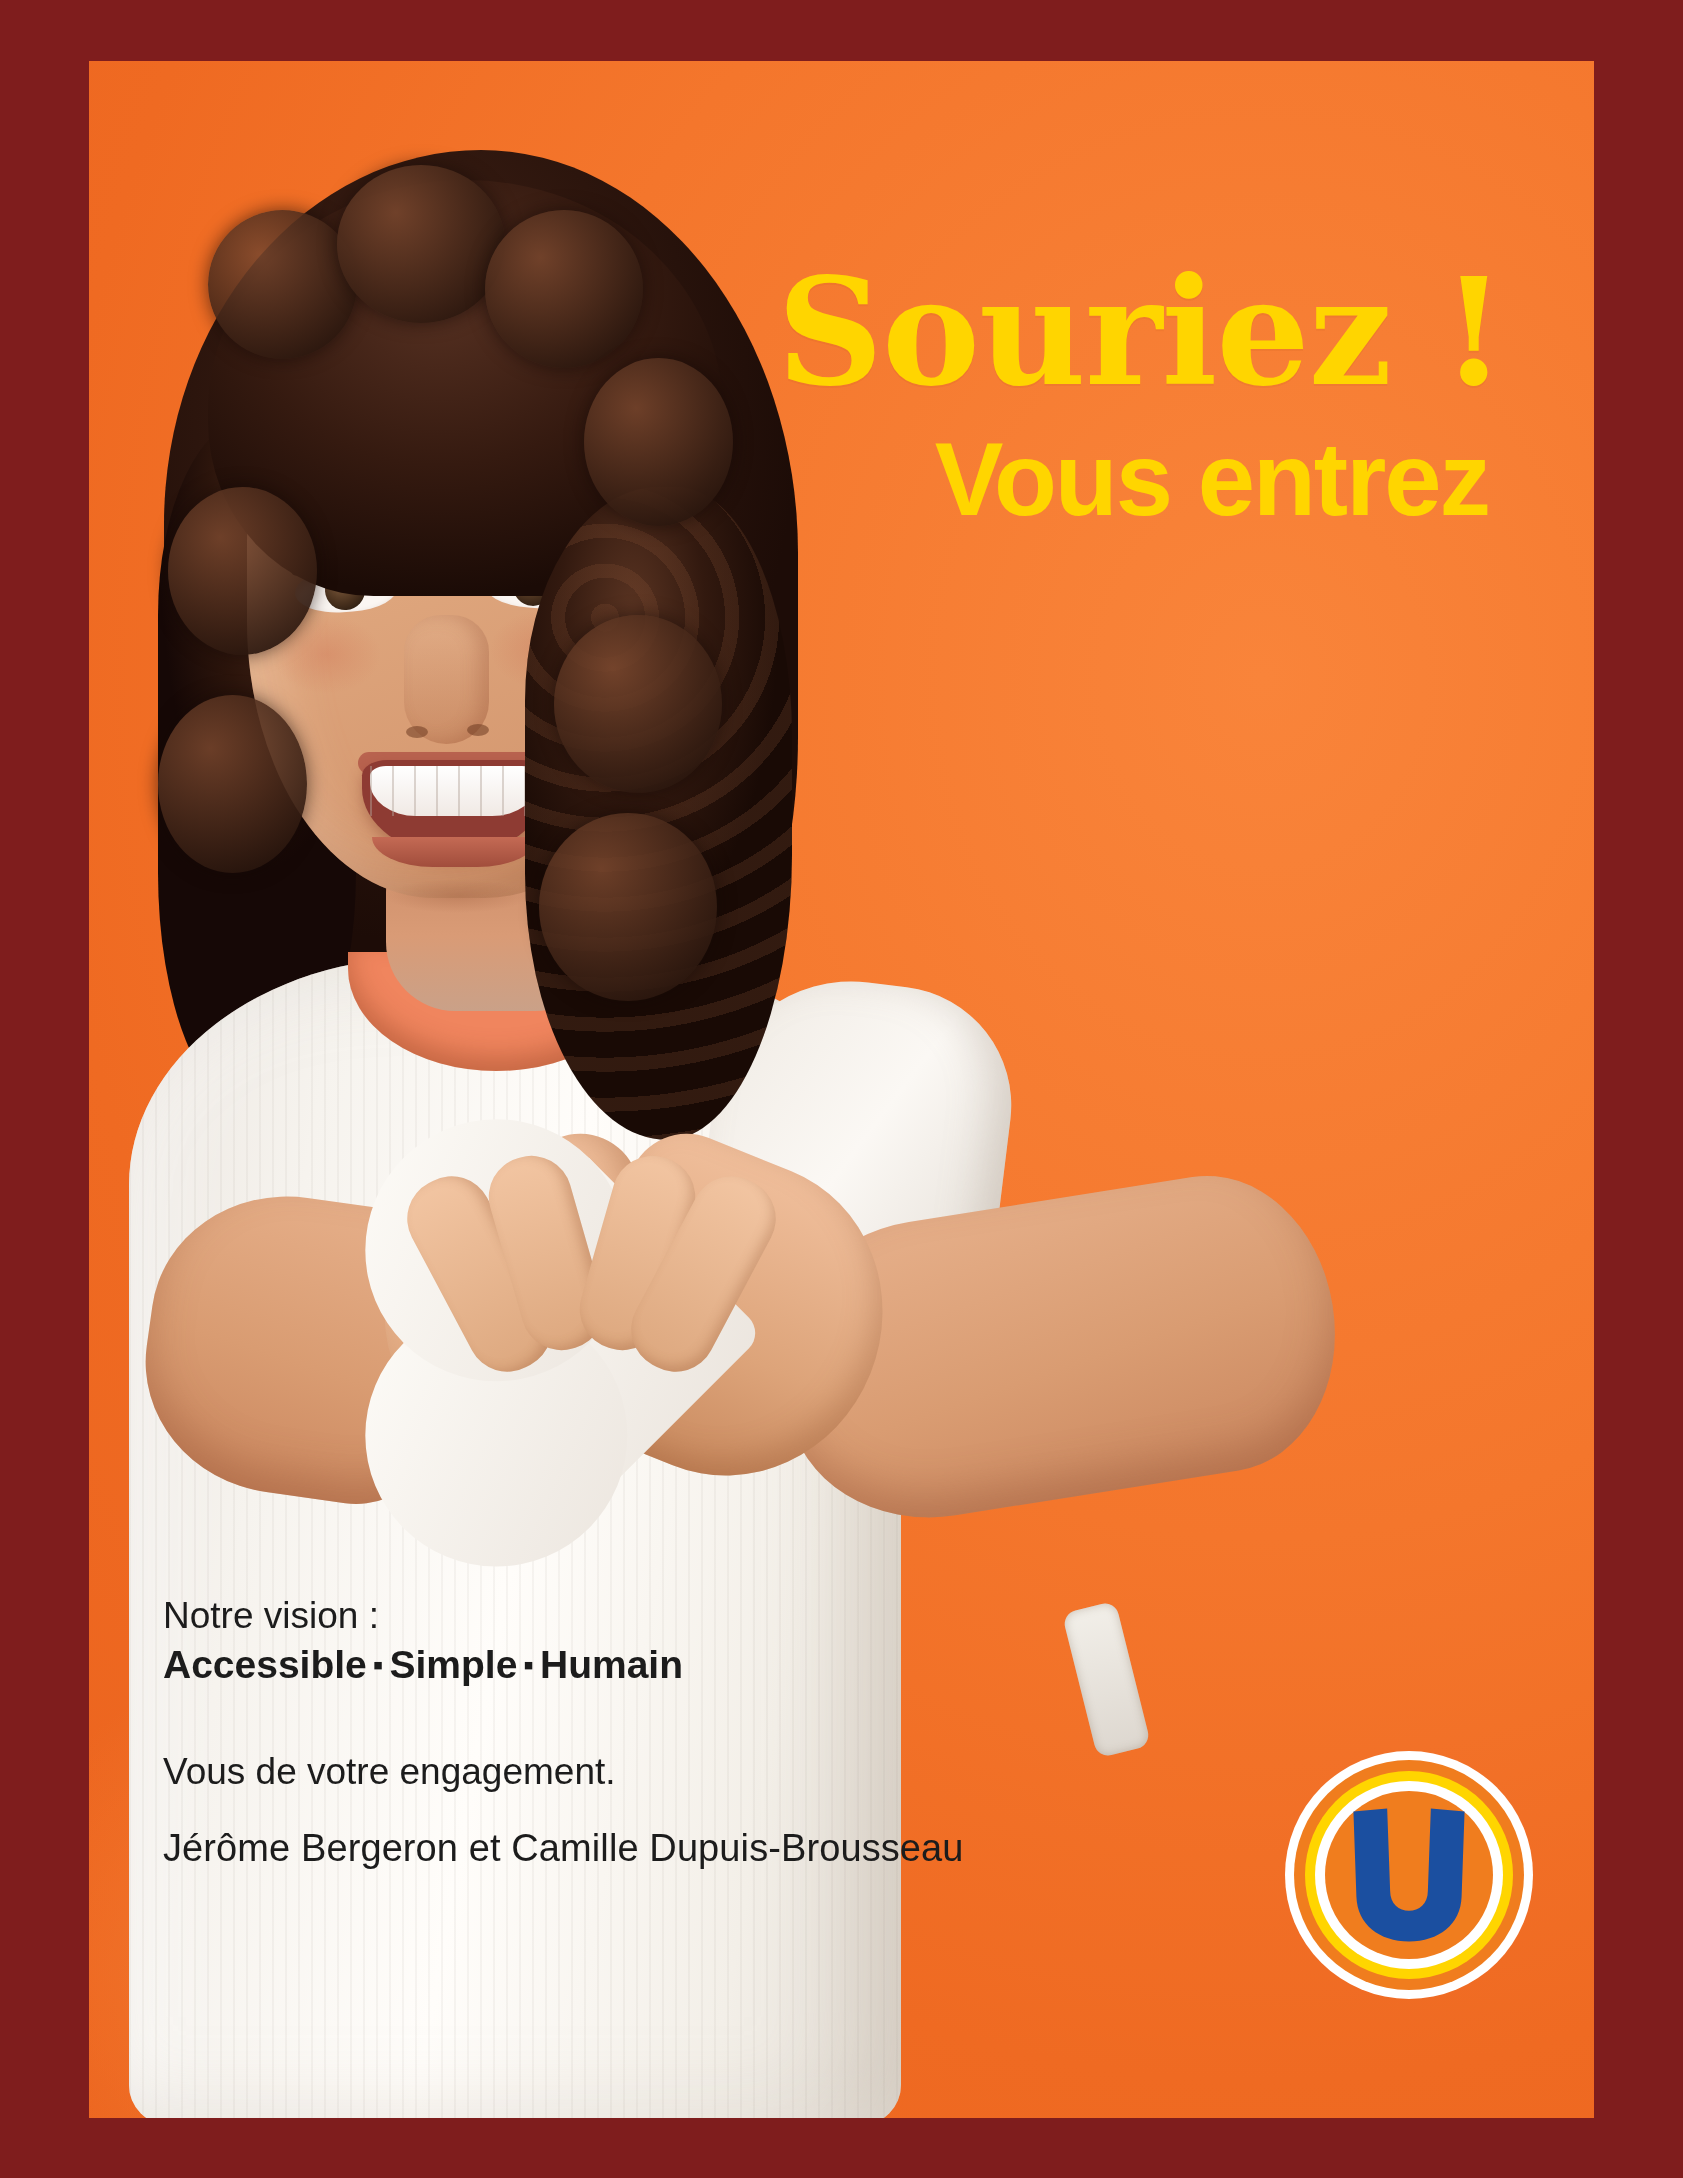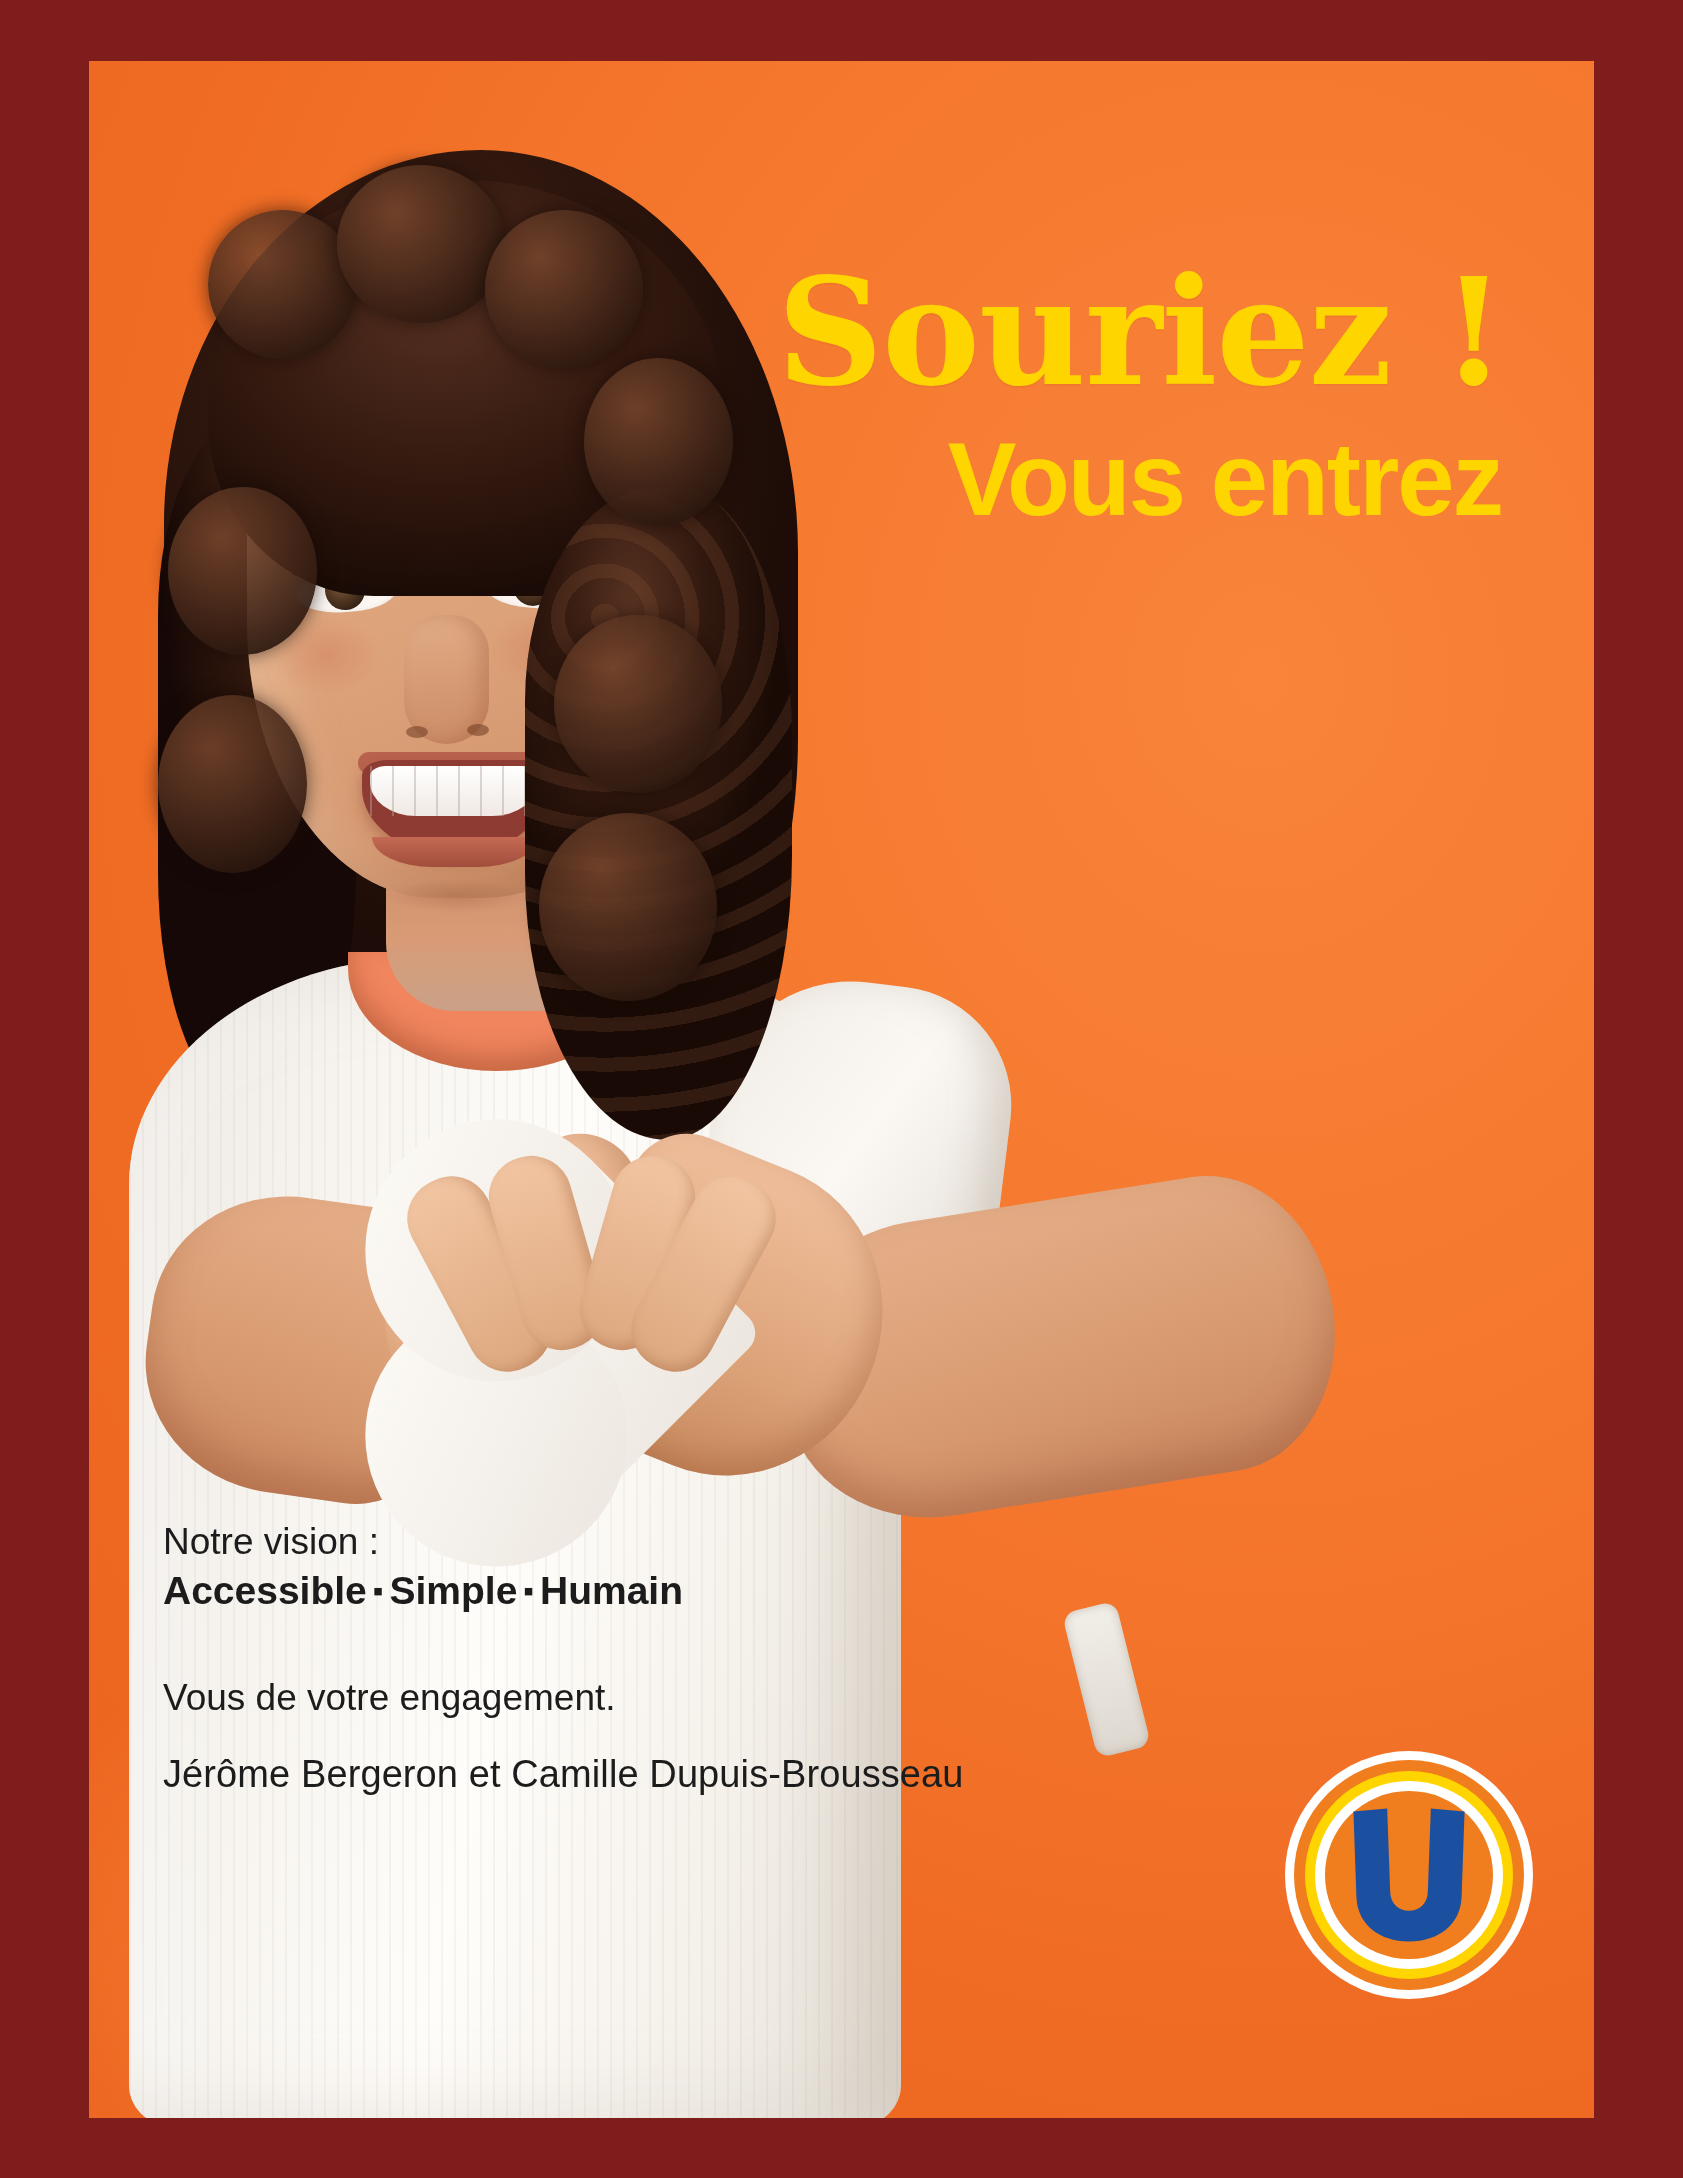--- a/index.html
+++ b/index.html
@@ -310,29 +310,29 @@
     line-height: 1.0;
     letter-spacing: -1px;
     margin: 0 0 16px 0;
     text-shadow: 0 2px 0 rgba(190,80,15,.10);
   }
   .headline .sub {
     font-family: "Liberation Sans", sans-serif;
     font-weight: 700;
     font-size: 103px;
     line-height: 1.12;
-    margin: 3px;
+    margin: 16px;
     letter-spacing: -2px;
   }
 
   
   .bottom-copy {
     position: absolute;
     left: 74px;
-    top: 1458px;
+    top: 1532px;
     width: 812px;
     color: #1c1c1c;
   }
   .vision-label {
     font-size: 37px;
     font-weight: 400;
     line-height: 1.25;
     margin: 0;
   }
   .vision-values {

